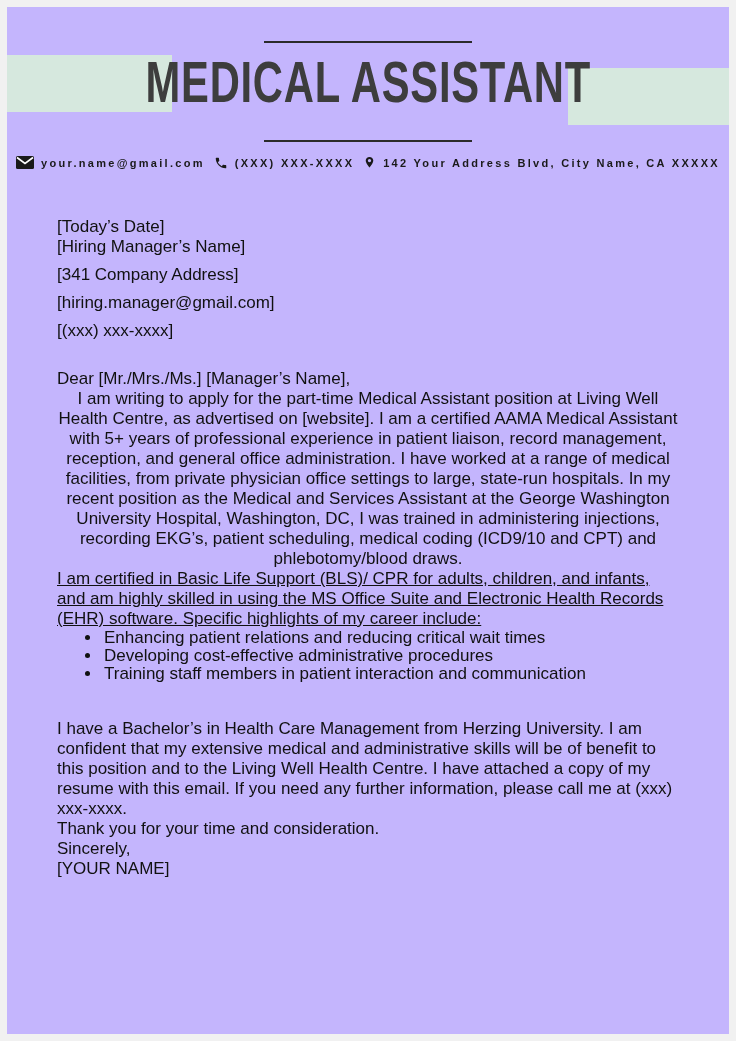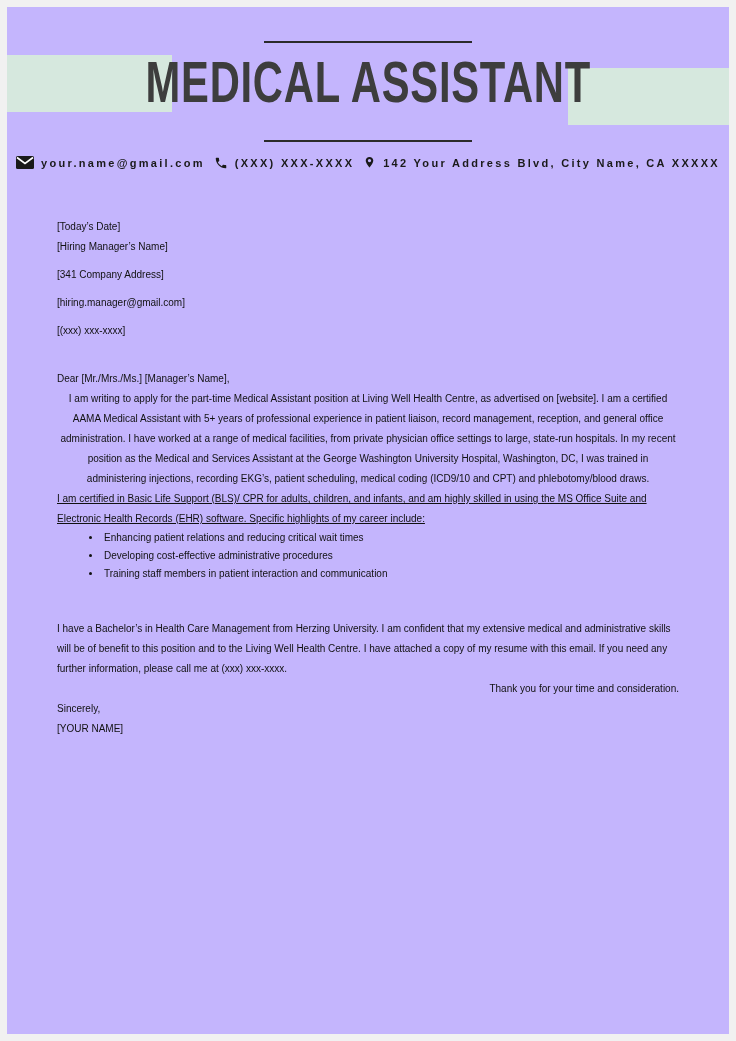--- a/index.html
+++ b/index.html
@@ -41,33 +41,33 @@
   }
   .contact-item { display:flex; align-items:center; gap:7px; }
   .contact-item .txt {
     font-size:11px; font-weight:700; letter-spacing:2.3px;
     color:#1a1a1a; white-space:nowrap;
   }
   .cicon { display:inline-flex; align-items:center; }
   
   .letter {
     position:absolute; top:210px; left:50px; right:50px;
-    font-size:10px; line-height:20px; color:#111;
+    font-size:17px; line-height:20px; color:#111;
   }
   .letter p { margin:0; }
   .date-line   { margin-bottom:35px; }
   .recipients  { margin-bottom:28px; }
   .recipients div { margin-bottom:8px; line-height:20px; }
   .salutation  { margin-bottom:36px; }
   .para1       { margin-bottom:23px;text-align:center; }
   .para2       { margin-bottom:9px;text-decoration:underline; }
   ul.bullets   { margin:0 0 36px 0; padding-left:45px; }
   ul.bullets li{ line-height:18px; margin:0; padding-left:2px; }
   .para3       { margin-bottom:31px; }
-  .closing     { margin-bottom:38px;text-align:right; }
+  .closing     { margin-bottom:38px; }
   .signoff     { margin-bottom:7px; }
 </style>
 </head>
 <body>
 
 <div class="page">
 
   <div class="header">
     <div class="accent accent-left"></div>
     <div class="accent accent-right"></div>

